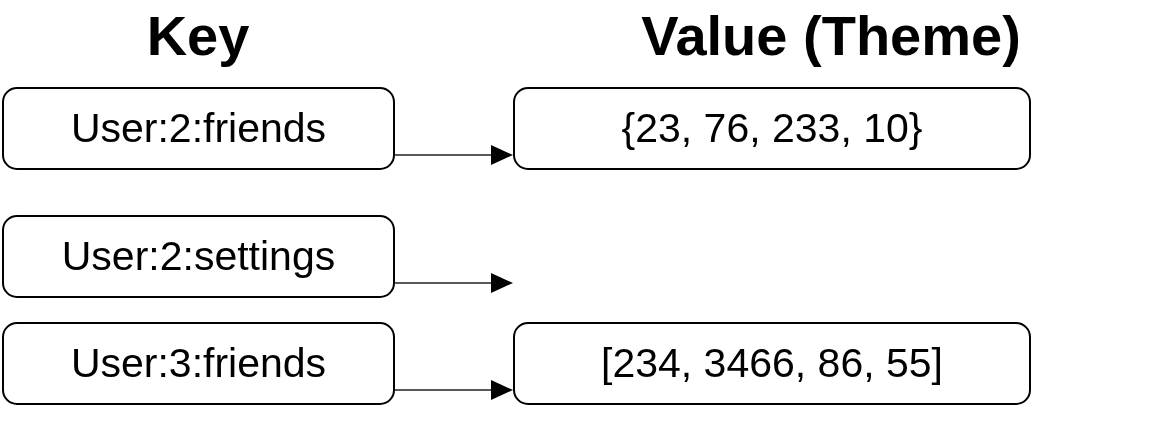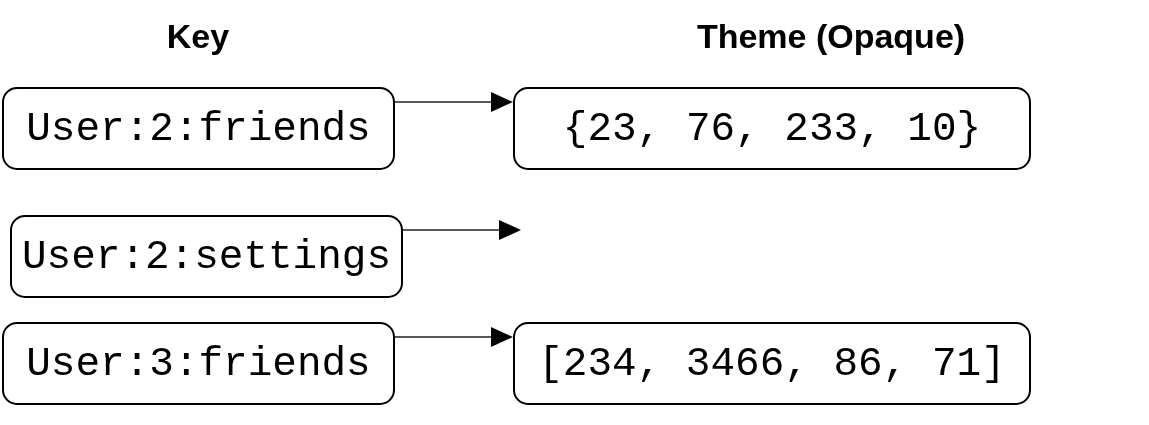--- a/index.html
+++ b/index.html
@@ -15,38 +15,37 @@
     font-family: "Liberation Sans", sans-serif;
     color: #000000;
     overflow: hidden;
   }
   .col-header {
     position: absolute;
     top: 4px;
     height: 64px;
     line-height: 64px;
     text-align: center;
-    font-size: 34px;
+    font-size: 56px;
     font-weight: bold;
     white-space: nowrap;
   }
   .col-header.key { left: 0; width: 396px; }
   .col-header.value { left: 513px; width: 636px; }
 
   .kv-row {
     position: absolute;
     left: 0;
     width: 1034px;
     height: 83px;
     display: flex;
-    align-items: flex-start;
-    font-family: Liberation Mono, monospace;
+    align-items: flex-end;
   }
   .kv-row.r0 { top: 87px; }
-  .kv-row.r1 { top: 215px; margin-left: 8px; }
+  .kv-row.r1 { top: 215px; }
   .kv-row.r2 { top: 322px; }
 
   .box {
     height: 83px;
     box-sizing: border-box;
     border: 2px solid #000000;
     border-radius: 15px;
     background: #ffffff;
     display: flex;
     align-items: center;
@@ -70,21 +69,21 @@
   }
   .arrow svg { display: block; }
 </style>
 </head>
 <body>
 
 <div class="canvas">
 
   <div class="col-header key">Key</div>
 
-  <div class="col-header value">Theme (Opaque)</div>
+  <div class="col-header value">Value (Theme)</div>
 
   <div class="kv-row r0">
     <div class="box key">User:2:friends</div>
     <div class="arrow">
       <svg width="118" height="30" viewBox="0 0 118 30" xmlns="http://www.w3.org/2000/svg">
         <line x1="0" y1="15" x2="97" y2="15" stroke="#595959" stroke-width="2"></line>
         <polygon points="96,5 96,25 118,15" fill="#000000"></polygon>
       </svg>
     </div>
     <div class="box value">{23, 76, 233, 10}</div>
@@ -101,16 +100,16 @@
   </div>
 
   <div class="kv-row r2">
     <div class="box key">User:3:friends</div>
     <div class="arrow">
       <svg width="118" height="30" viewBox="0 0 118 30" xmlns="http://www.w3.org/2000/svg">
         <line x1="0" y1="15" x2="97" y2="15" stroke="#595959" stroke-width="2"></line>
         <polygon points="96,5 96,25 118,15" fill="#000000"></polygon>
       </svg>
     </div>
-    <div class="box value">[234, 3466, 86, 71]</div>
+    <div class="box value">[234, 3466, 86, 55]</div>
   </div>
 
 </div>
 
 </body></html>

